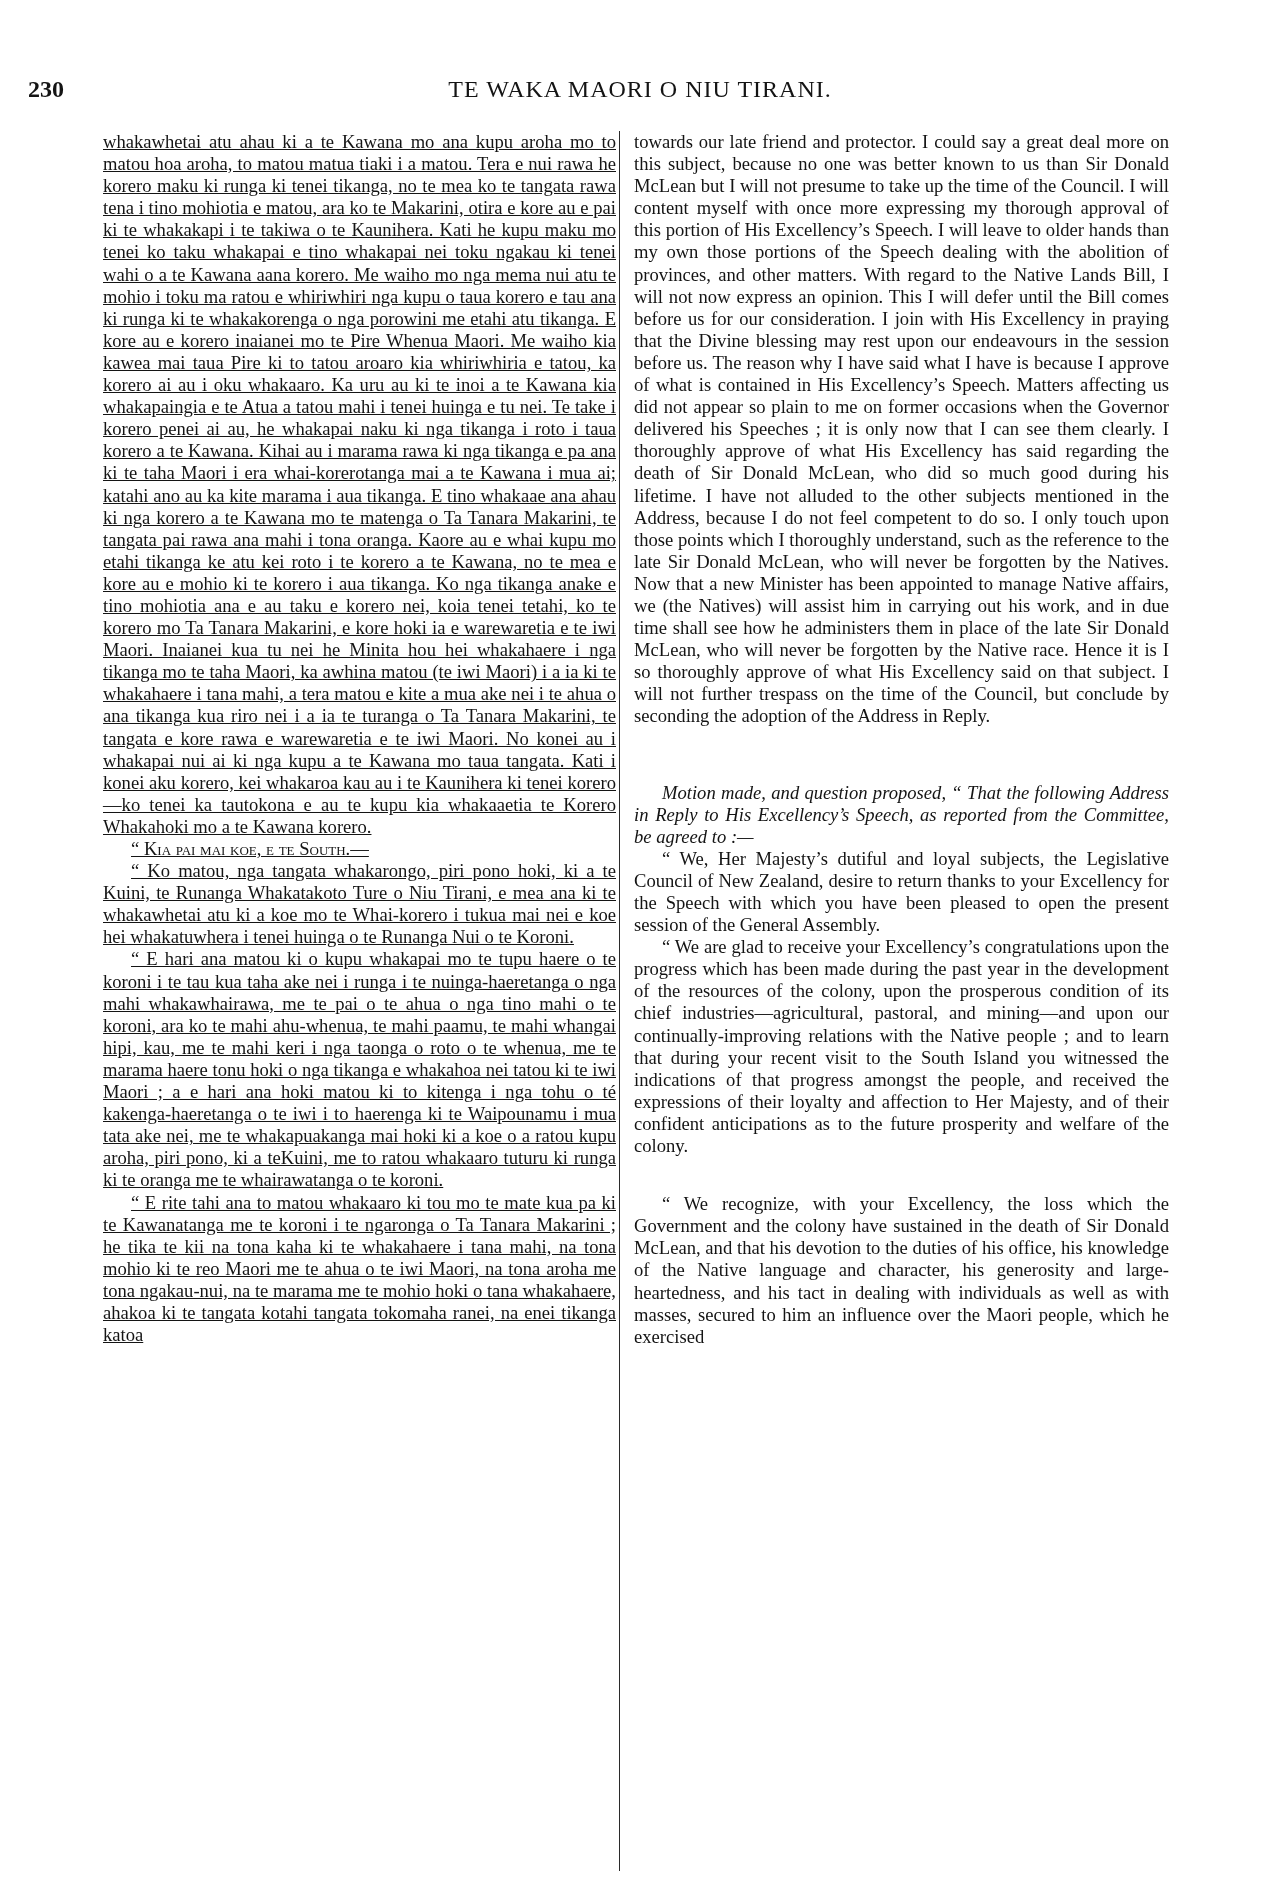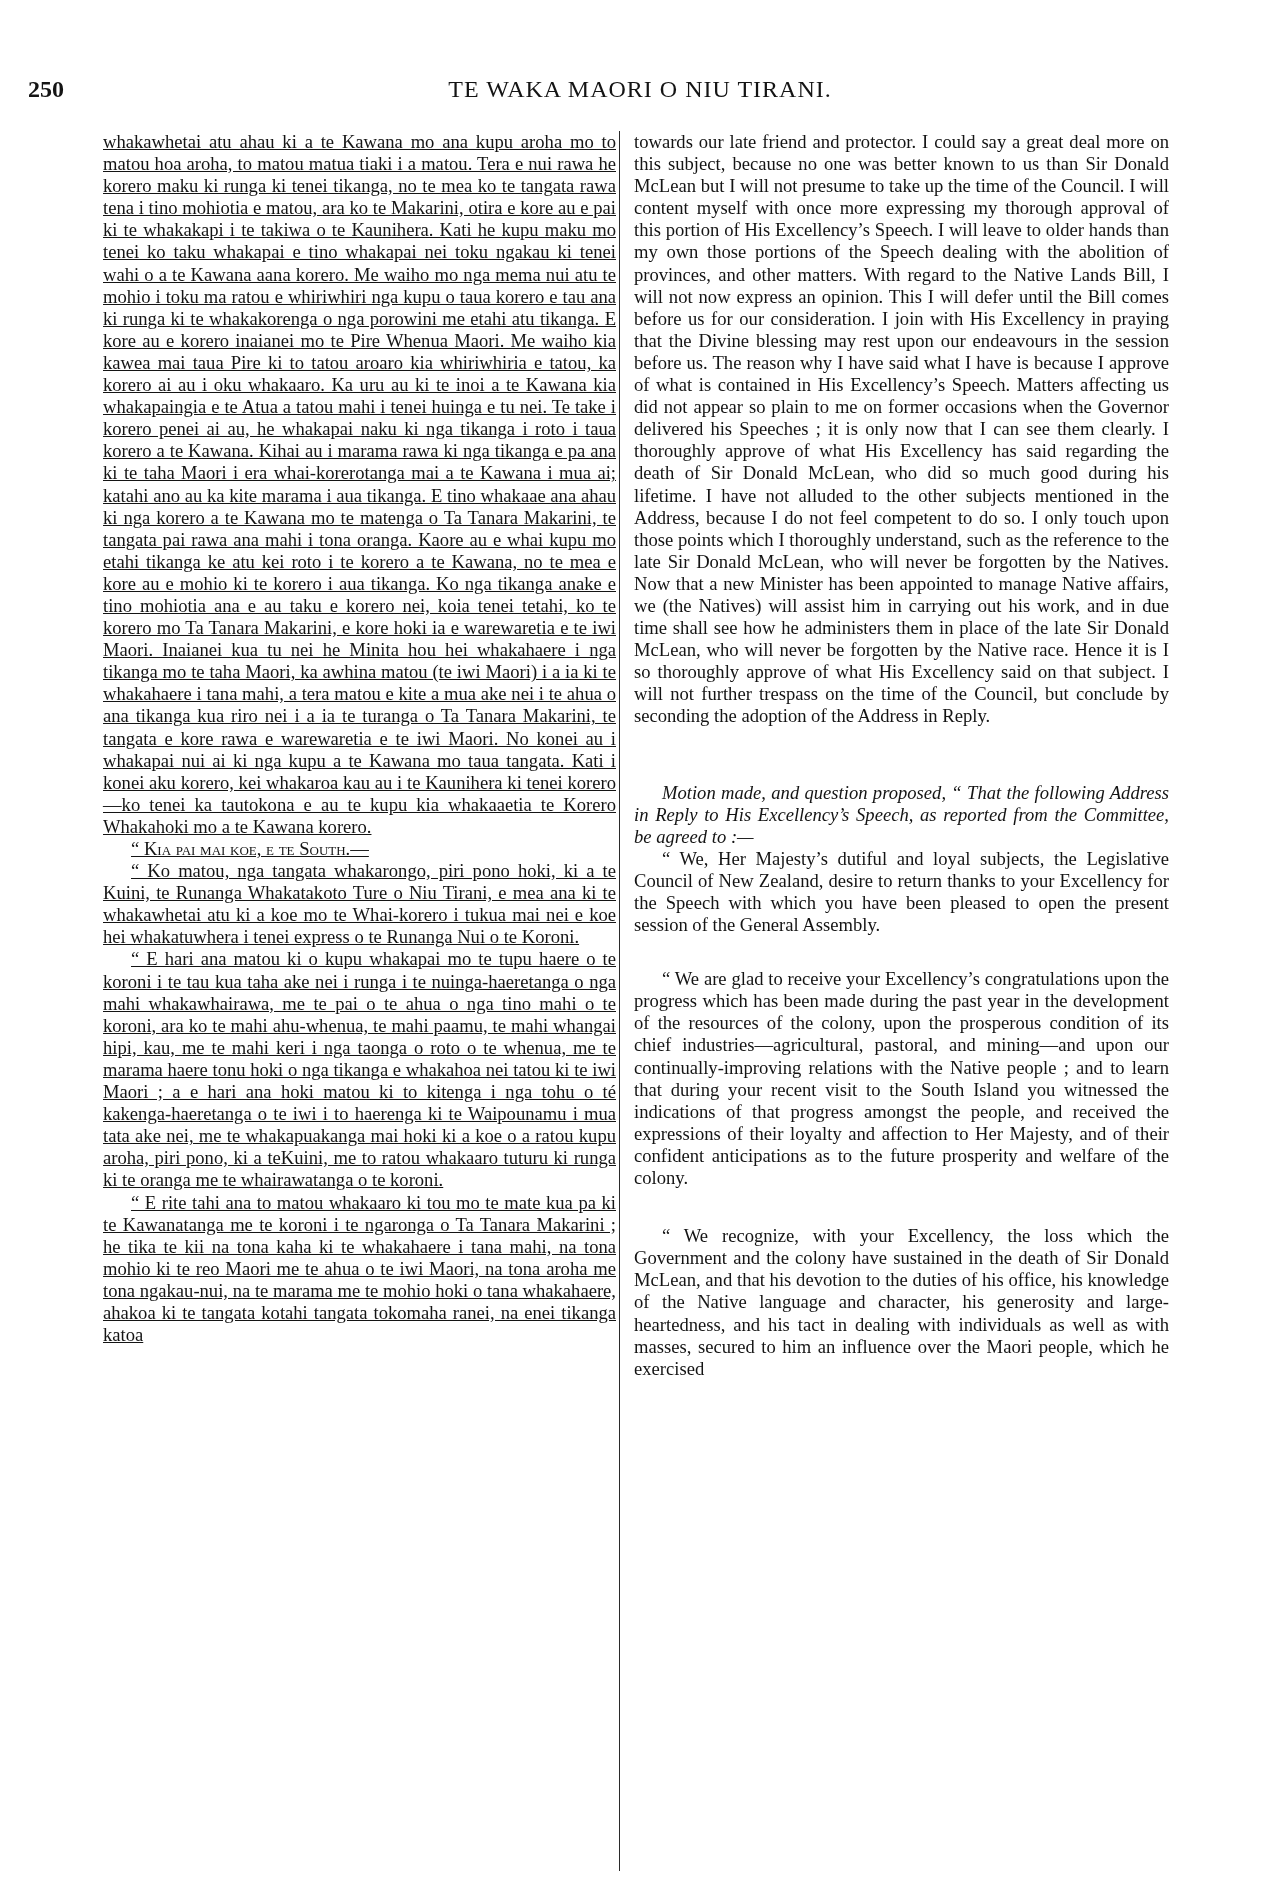--- a/index.html
+++ b/index.html
@@ -28,35 +28,35 @@
   .col-left { left: 103px; width: 513px; text-decoration: underline; }
   .col-right { left: 620px; width: 535px; padding-left: 14px; }
   .col-divider {
     position: absolute; left: 619px; top: 131px; width: 1px; height: 1740px;
     background: #2a2a2a;
   }
   .para { margin: 0; }
   .indent { text-indent: 28px; }
   .small-caps { font-variant: small-caps; }
   .gap-2 { margin-top: 54px; font-style: italic; }
-  .gap-3 { margin-top: 32px; }
+  .gap-3 { }
   .gap-4 { margin-top: 36px; }
 </style>
 </head>
 <body>
 
 <div class="header">
-  <div class="page-number">250</div>
+  <div class="page-number">230</div>
   <div class="running-title">TE WAKA MAORI O NIU TIRANI.</div>
 </div>
 
 <div class="column col-left">
   <p class="para">whakawhetai atu ahau ki a te Kawana mo ana kupu aroha mo to matou hoa aroha, to matou matua tiaki i a matou. Tera e nui rawa he korero maku ki runga ki tenei tikanga, no te mea ko te tangata rawa tena i tino mohiotia e matou, ara ko te Makarini, otira e kore au e pai ki te whakakapi i te takiwa o te Kaunihera. Kati he kupu maku mo tenei ko taku whakapai e tino whakapai nei toku ngakau ki tenei wahi o a te Kawana aana korero. Me waiho mo nga mema nui atu te mohio i toku ma ratou e whiriwhiri nga kupu o taua korero e tau ana ki runga ki te whakakorenga o nga porowini me etahi atu tikanga. E kore au e korero inaianei mo te Pire Whenua Maori. Me waiho kia kawea mai taua Pire ki to tatou aroaro kia whiriwhiria e tatou, ka korero ai au i oku whakaaro. Ka uru au ki te inoi a te Kawana kia whakapaingia e te Atua a tatou mahi i tenei huinga e tu nei. Te take i korero penei ai au, he whakapai naku ki nga tikanga i roto i taua korero a te Kawana. Kihai au i marama rawa ki nga tikanga e pa ana ki te taha Maori i era whai-korerotanga mai a te Kawana i mua ai; katahi ano au ka kite marama i aua tikanga. E tino whakaae ana ahau ki nga korero a te Kawana mo te matenga o Ta Tanara Makarini, te tangata pai rawa ana mahi i tona oranga. Kaore au e whai kupu mo etahi tikanga ke atu kei roto i te korero a te Kawana, no te mea e kore au e mohio ki te korero i aua tikanga. Ko nga tikanga anake e tino mohiotia ana e au taku e korero nei, koia tenei tetahi, ko te korero mo Ta Tanara Makarini, e kore hoki ia e warewaretia e te iwi Maori. Inaianei kua tu nei he Minita hou hei whakahaere i nga tikanga mo te taha Maori, ka awhina matou (te iwi Maori) i a ia ki te whakahaere i tana mahi, a tera matou e kite a mua ake nei i te ahua o ana tikanga kua riro nei i a ia te turanga o Ta Tanara Makarini, te tangata e kore rawa e warewaretia e te iwi Maori. No konei au i whakapai nui ai ki nga kupu a te Kawana mo taua tangata. Kati i konei aku korero, kei whakaroa kau au i te Kaunihera ki tenei korero —ko tenei ka tautokona e au te kupu kia whakaaetia te Korero Whakahoki mo a te Kawana korero.</p>
   <p class="para indent small-caps">“ Kia pai mai koe, e te South.—</p>
-  <p class="para indent">“ Ko matou, nga tangata whakarongo, piri pono hoki, ki a te Kuini, te Runanga Whakatakoto Ture o Niu Tirani, e mea ana ki te whakawhetai atu ki a koe mo te Whai-korero i tukua mai nei e koe hei whakatuwhera i tenei express o te Runanga Nui o te Koroni.</p>
+  <p class="para indent">“ Ko matou, nga tangata whakarongo, piri pono hoki, ki a te Kuini, te Runanga Whakatakoto Ture o Niu Tirani, e mea ana ki te whakawhetai atu ki a koe mo te Whai-korero i tukua mai nei e koe hei whakatuwhera i tenei huinga o te Runanga Nui o te Koroni.</p>
   <p class="para indent">“ E hari ana matou ki o kupu whakapai mo te tupu haere o te koroni i te tau kua taha ake nei i runga i te nuinga-haeretanga o nga mahi whakawhairawa, me te pai o te ahua o nga tino mahi o te koroni, ara ko te mahi ahu-whenua, te mahi paamu, te mahi whangai hipi, kau, me te mahi keri i nga taonga o roto o te whenua, me te marama haere tonu hoki o nga tikanga e whakahoa nei tatou ki te iwi Maori ; a e hari ana hoki matou ki to kitenga i nga tohu o té kakenga-haeretanga o te iwi i to haerenga ki te Waipounamu i mua tata ake nei, me te whakapuakanga mai hoki ki a koe o a ratou kupu aroha, piri pono, ki a teKuini, me to ratou whakaaro tuturu ki runga ki te oranga me te whairawatanga o te koroni.</p>
   <p class="para indent">“ E rite tahi ana to matou whakaaro ki tou mo te mate kua pa ki te Kawanatanga me te koroni i te ngaronga o Ta Tanara Makarini ; he tika te kii na tona kaha ki te whakahaere i tana mahi, na tona mohio ki te reo Maori me te ahua o te iwi Maori, na tona aroha me tona ngakau-nui, na te marama me te mohio hoki o tana whakahaere, ahakoa ki te tangata kotahi tangata tokomaha ranei, na enei tikanga katoa</p>
 </div>
 
 <div class="col-divider"></div>
 
 <div class="column col-right">
   <p class="para">towards our late friend and protector. I could say a great deal more on this subject, because no one was better known to us than Sir Donald McLean but I will not presume to take up the time of the Council. I will content myself with once more expressing my thorough approval of this portion of His Excellency’s Speech. I will leave to older hands than my own those portions of the Speech dealing with the abolition of provinces, and other matters. With regard to the Native Lands Bill, I will not now express an opinion. This I will defer until the Bill comes before us for our consideration. I join with His Excellency in praying that the Divine blessing may rest upon our endeavours in the session before us. The reason why I have said what I have is because I approve of what is contained in His Excellency’s Speech. Matters affecting us did not appear so plain to me on former occasions when the Governor delivered his Speeches ; it is only now that I can see them clearly. I thoroughly approve of what His Excellency has said regarding the death of Sir Donald McLean, who did so much good during his lifetime. I have not alluded to the other subjects mentioned in the Address, because I do not feel competent to do so. I only touch upon those points which I thoroughly understand, such as the reference to the late Sir Donald McLean, who will never be forgotten by the Natives. Now that a new Minister has been appointed to manage Native affairs, we (the Natives) will assist him in carrying out his work, and in due time shall see how he administers them in place of the late Sir Donald McLean, who will never be forgotten by the Native race. Hence it is I so thoroughly approve of what His Excellency said on that subject. I will not further trespass on the time of the Council, but conclude by seconding the adoption of the Address in Reply.</p>
   <p class="para indent gap-2">Motion made, and question proposed, “ That the following Address in Reply to His Excellency’s Speech, as reported from the Committee, be agreed to :—</p>
   <p class="para indent">“ We, Her Majesty’s dutiful and loyal subjects, the Legislative Council of New Zealand, desire to return thanks to your Excellency for the Speech with which you have been pleased to open the present session of the General Assembly.</p>

